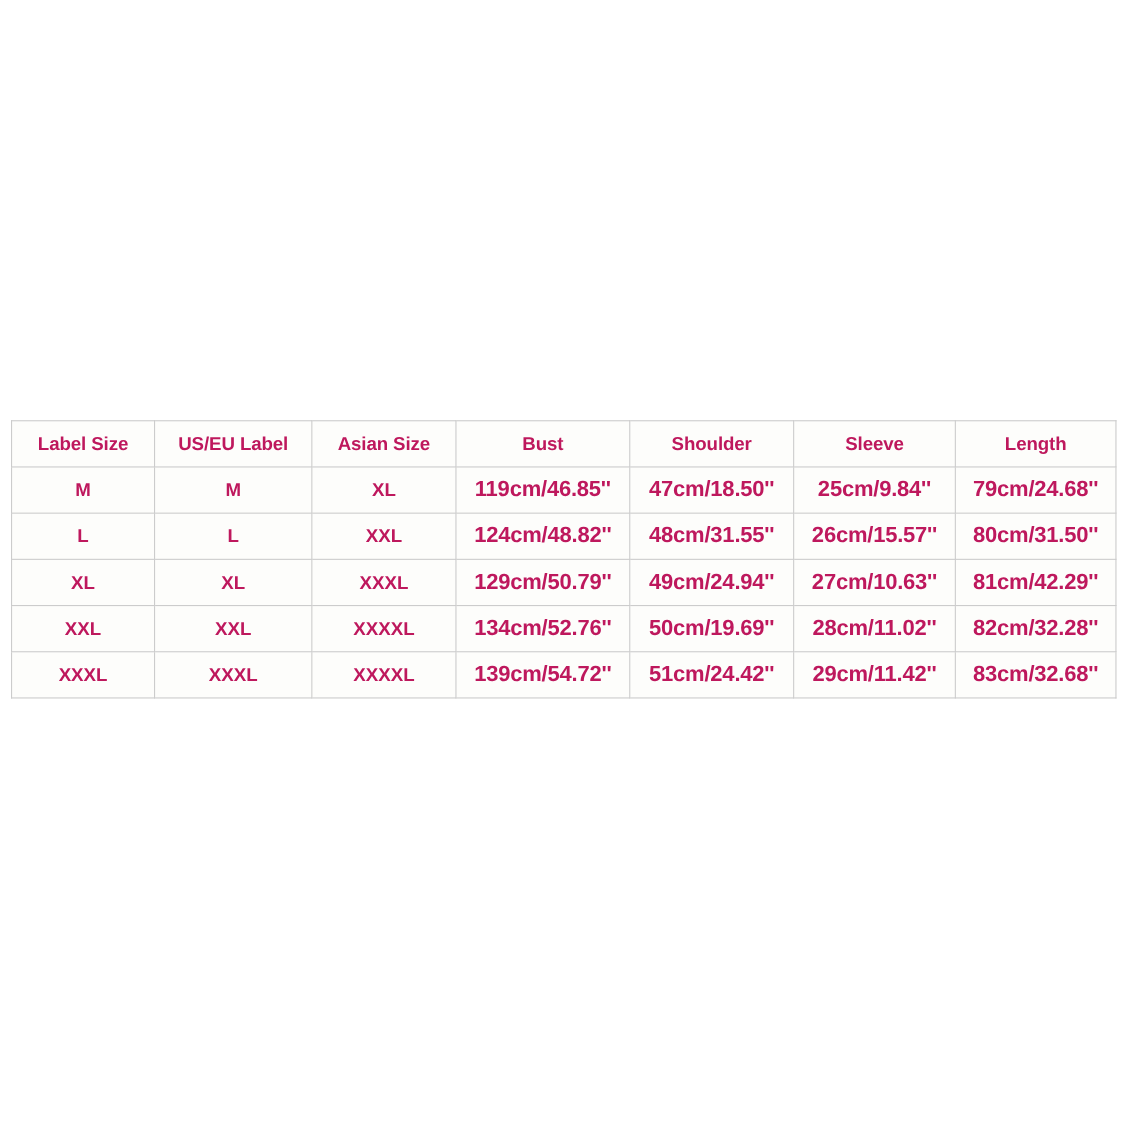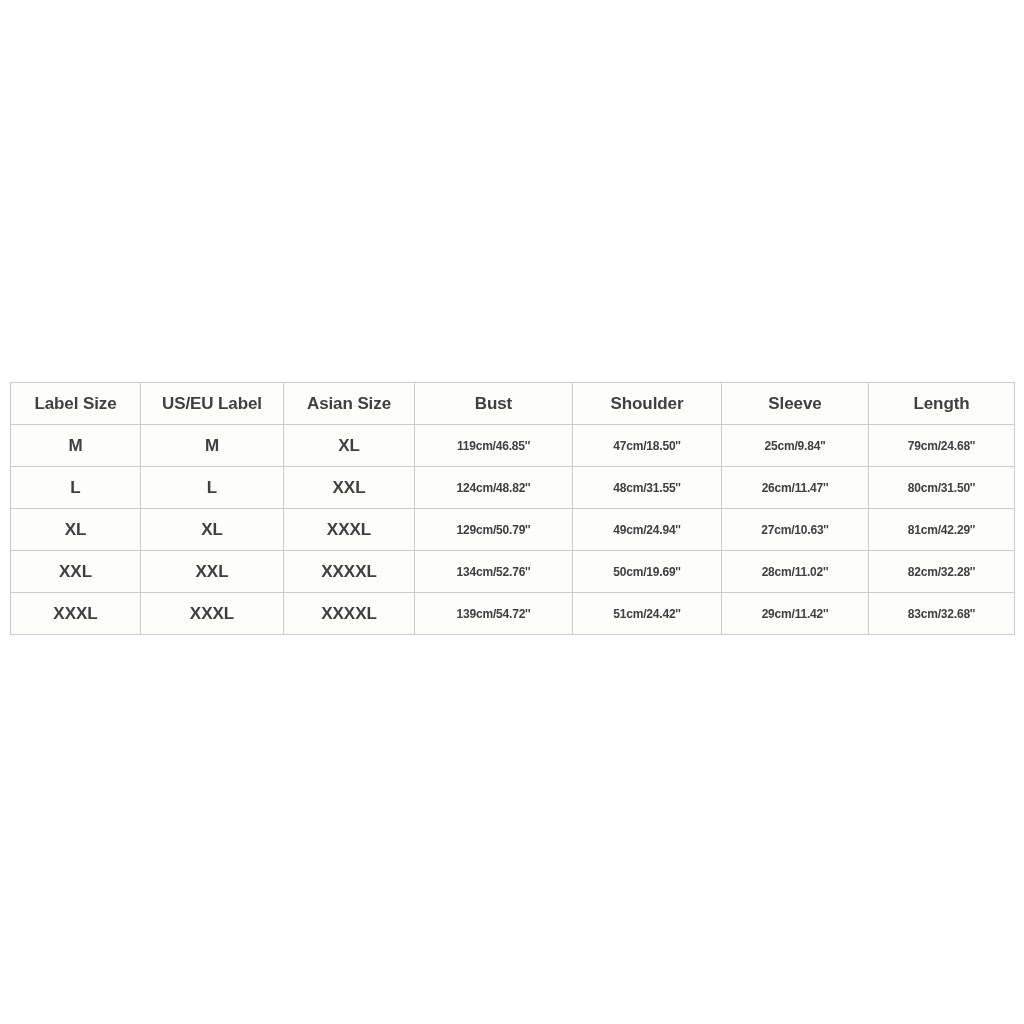--- a/index.html
+++ b/index.html
@@ -38,33 +38,33 @@
   table.size-chart col.c-sleeve  { width: 147px; }
   table.size-chart col.c-length  { width: 146px; }
 
   table.size-chart th,
   table.size-chart td {
     border: 1px solid #cccccc;
     height: 41px;
     padding: 0 4px;
     text-align: center;
     vertical-align: middle;
-    color: #404040;
+    color: #be185d;
     font-weight: bold;
     white-space: nowrap;
     overflow: hidden;
   }
 
   table.size-chart thead th {
     font-size: 17px;
     letter-spacing: -0.1px;
   }
 
   table.size-chart tbody td {
-    font-size: 12px;
+    font-size: 20px;
     letter-spacing: -0.2px;
   }
 
   table.size-chart tbody td.size-cell {
     font-size: 17px;
     letter-spacing: 0px;
   }
 </style>
 </head>
 <body>
@@ -100,21 +100,21 @@
         <td>47cm/18.50''</td>
         <td>25cm/9.84''</td>
         <td>79cm/24.68''</td>
       </tr>
       <tr>
         <td class="size-cell">L</td>
         <td class="size-cell">L</td>
         <td class="size-cell">XXL</td>
         <td>124cm/48.82''</td>
         <td>48cm/31.55''</td>
-        <td>26cm/11.47''</td>
+        <td>26cm/15.57''</td>
         <td>80cm/31.50''</td>
       </tr>
       <tr>
         <td class="size-cell">XL</td>
         <td class="size-cell">XL</td>
         <td class="size-cell">XXXL</td>
         <td>129cm/50.79''</td>
         <td>49cm/24.94''</td>
         <td>27cm/10.63''</td>
         <td>81cm/42.29''</td>

